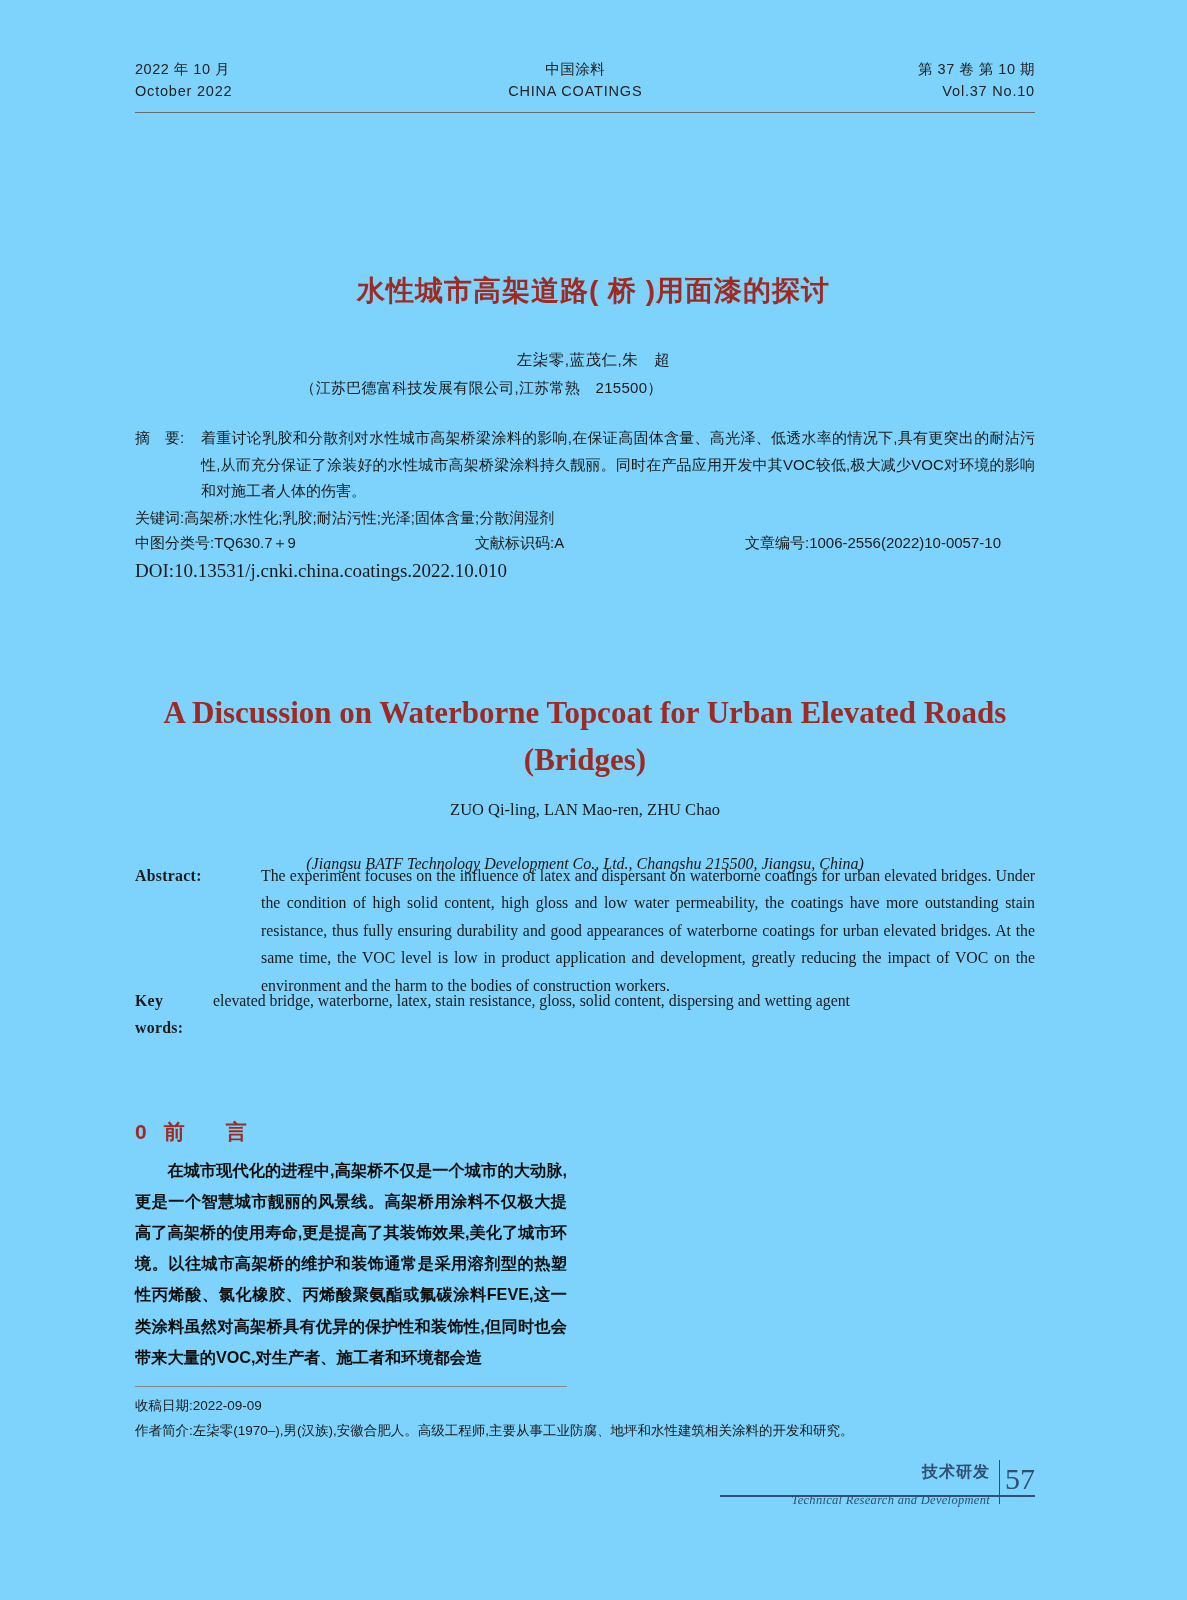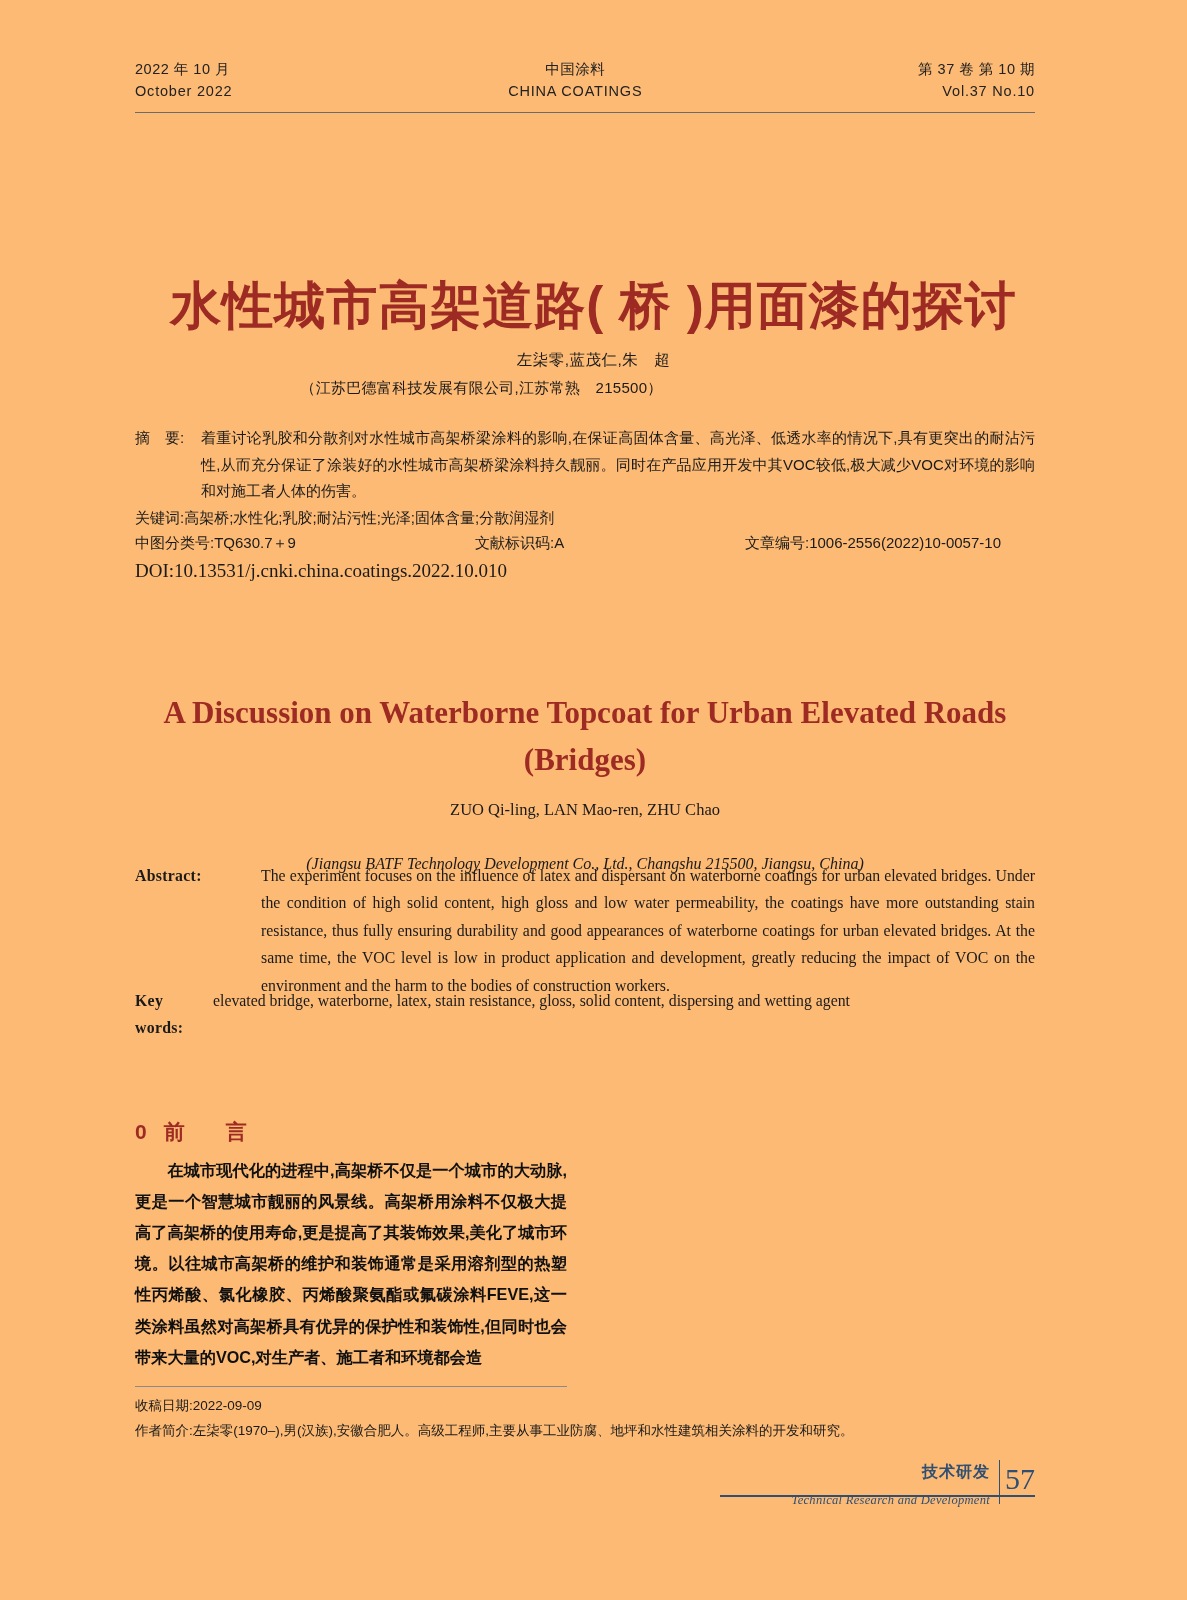--- a/index.html
+++ b/index.html
@@ -13,21 +13,21 @@
     position: relative;
     font-family: "Liberation Serif", serif;
     color: #1a1a1a;
     overflow: hidden;
   }
   .page {
     position: absolute;
     left: 0; top: 0;
     width: 1187px;
     height: 1600px;
-    background: #fdba74;
+    background: #7dd3fc;
   }
 
   
   .runhead {
     position: absolute;
     left: 135px;
     top: 58px;
     width: 900px;
     display: flex;
     justify-content: space-between;
@@ -55,21 +55,21 @@
 
   
   .cn-title {
     position: absolute;
     left: 0;
     top: 272px;
     width: 1187px;
     text-align: center;
     font-family: "Liberation Sans", sans-serif;
     font-weight: bold;
-    font-size: 51px;
+    font-size: 28px;
     letter-spacing: 1px;
     color: #9d2b23;
   }
   .cn-authors {
     position: absolute;
     left: 0;
     top: 350px;
     width: 1187px;
     text-align: center;
     font-family: "Liberation Sans", sans-serif;

